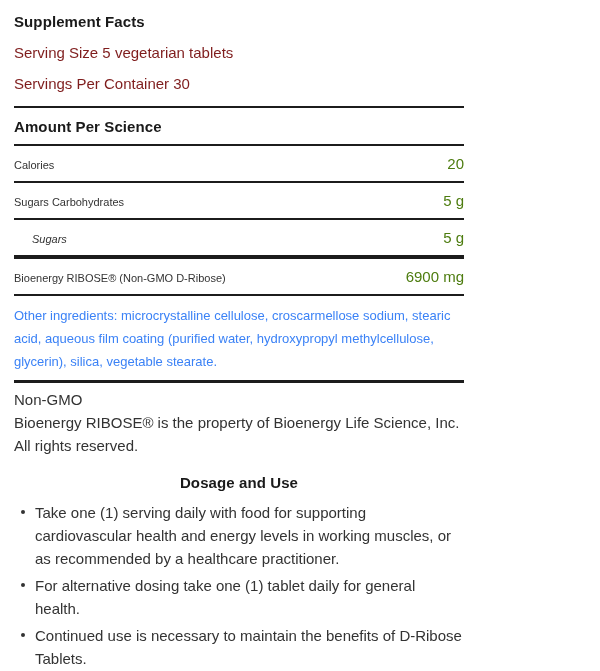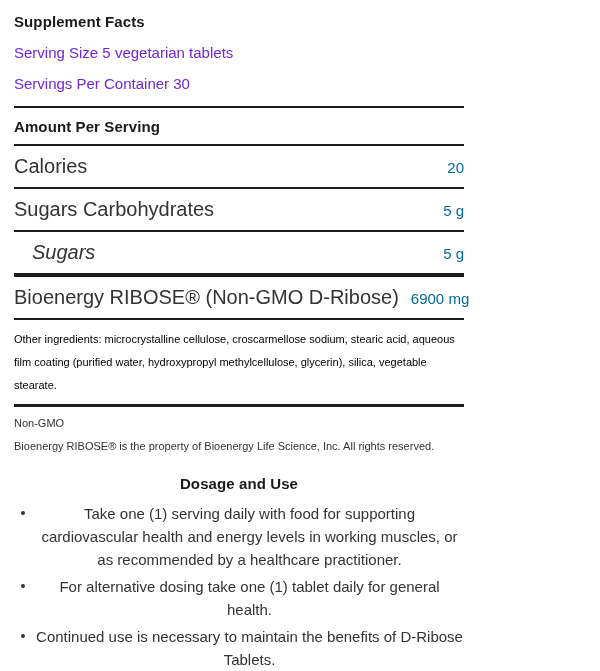--- a/index.html
+++ b/index.html
@@ -21,21 +21,21 @@
   }
   .h-bold {
     font-size: 15px;
     font-weight: bold;
     color: #1a1a1a;
     letter-spacing: 0.1px;
   }
   .t-reg {
     font-size: 15px;
     font-weight: normal;
-    color: #6d28d9;
+    color: #7f1d1d;
   }
 
   
   .title-row {
     padding: 13px 0 0 0;
   }
   .serving-row {
     padding: 13px 0 0 0;
   }
 
@@ -49,63 +49,62 @@
   .rule-thick {
     border-top: 3px solid #1c1c1c;
   }
   .fact-row {
     display: flex;
     align-items: baseline;
     justify-content: space-between;
     padding: 9px 0 9px 0;
   }
   .fact-name {
-    font-size: 20px;
+    font-size: 11px;
     color: #333333;
     white-space: nowrap;
   }
   .fact-value {
     font-size: 15px;
-    color: #0369a1;
+    color: #4d7c0f;
     text-align: center;
     white-space: nowrap;
     padding-left: 12px;
   }
   .amount-row {
     padding: 10px 0 9px 0;
   }
   .indent {
     padding-left: 18px;
     font-style: italic;
   }
 
   
   .para {
-    font-size: 11px;
-    color: #000000;
+    font-size: 13px;
+    color: #3b82f6;
     line-height: 23px;
     padding: 8px 0 7px 0;
   }
   .nongmo-block {
-    font-size: 11px;
+    font-size: 15px;
     color: #333333;
     line-height: 23px;
     padding: 5px 0 0 0;
   }
   .dosage-heading {
     padding: 17px 0 0 0;
     text-align: center;
   }
 
   
   ul.dose-list {
     list-style: none;
     margin: 9px 0 0 0;
     padding: 0;
-    text-align: center;
   }
   ul.dose-list li {
     position: relative;
     font-size: 15px;
     color: #333333;
     line-height: 23px;
     padding: 0 0 1px 21px;
     margin: 0 0 3px 0;
   }
   ul.dose-list li .bullet-dot {
@@ -133,21 +132,21 @@
 
   <div class="serving-row">
     <span class="t-reg">Servings Per Container 30</span>
   </div>
 
   <div style="height:13px"></div>
 
   <hr class="rule">
 
   <div class="fact-row amount-row">
-    <span class="h-bold">Amount Per Serving</span>
+    <span class="h-bold">Amount Per Science</span>
   </div>
 
   <hr class="rule">
 
   <div class="fact-row">
     <span class="fact-name">Calories</span>
     <span class="fact-value">20</span>
   </div>
   <hr class="rule">
 

